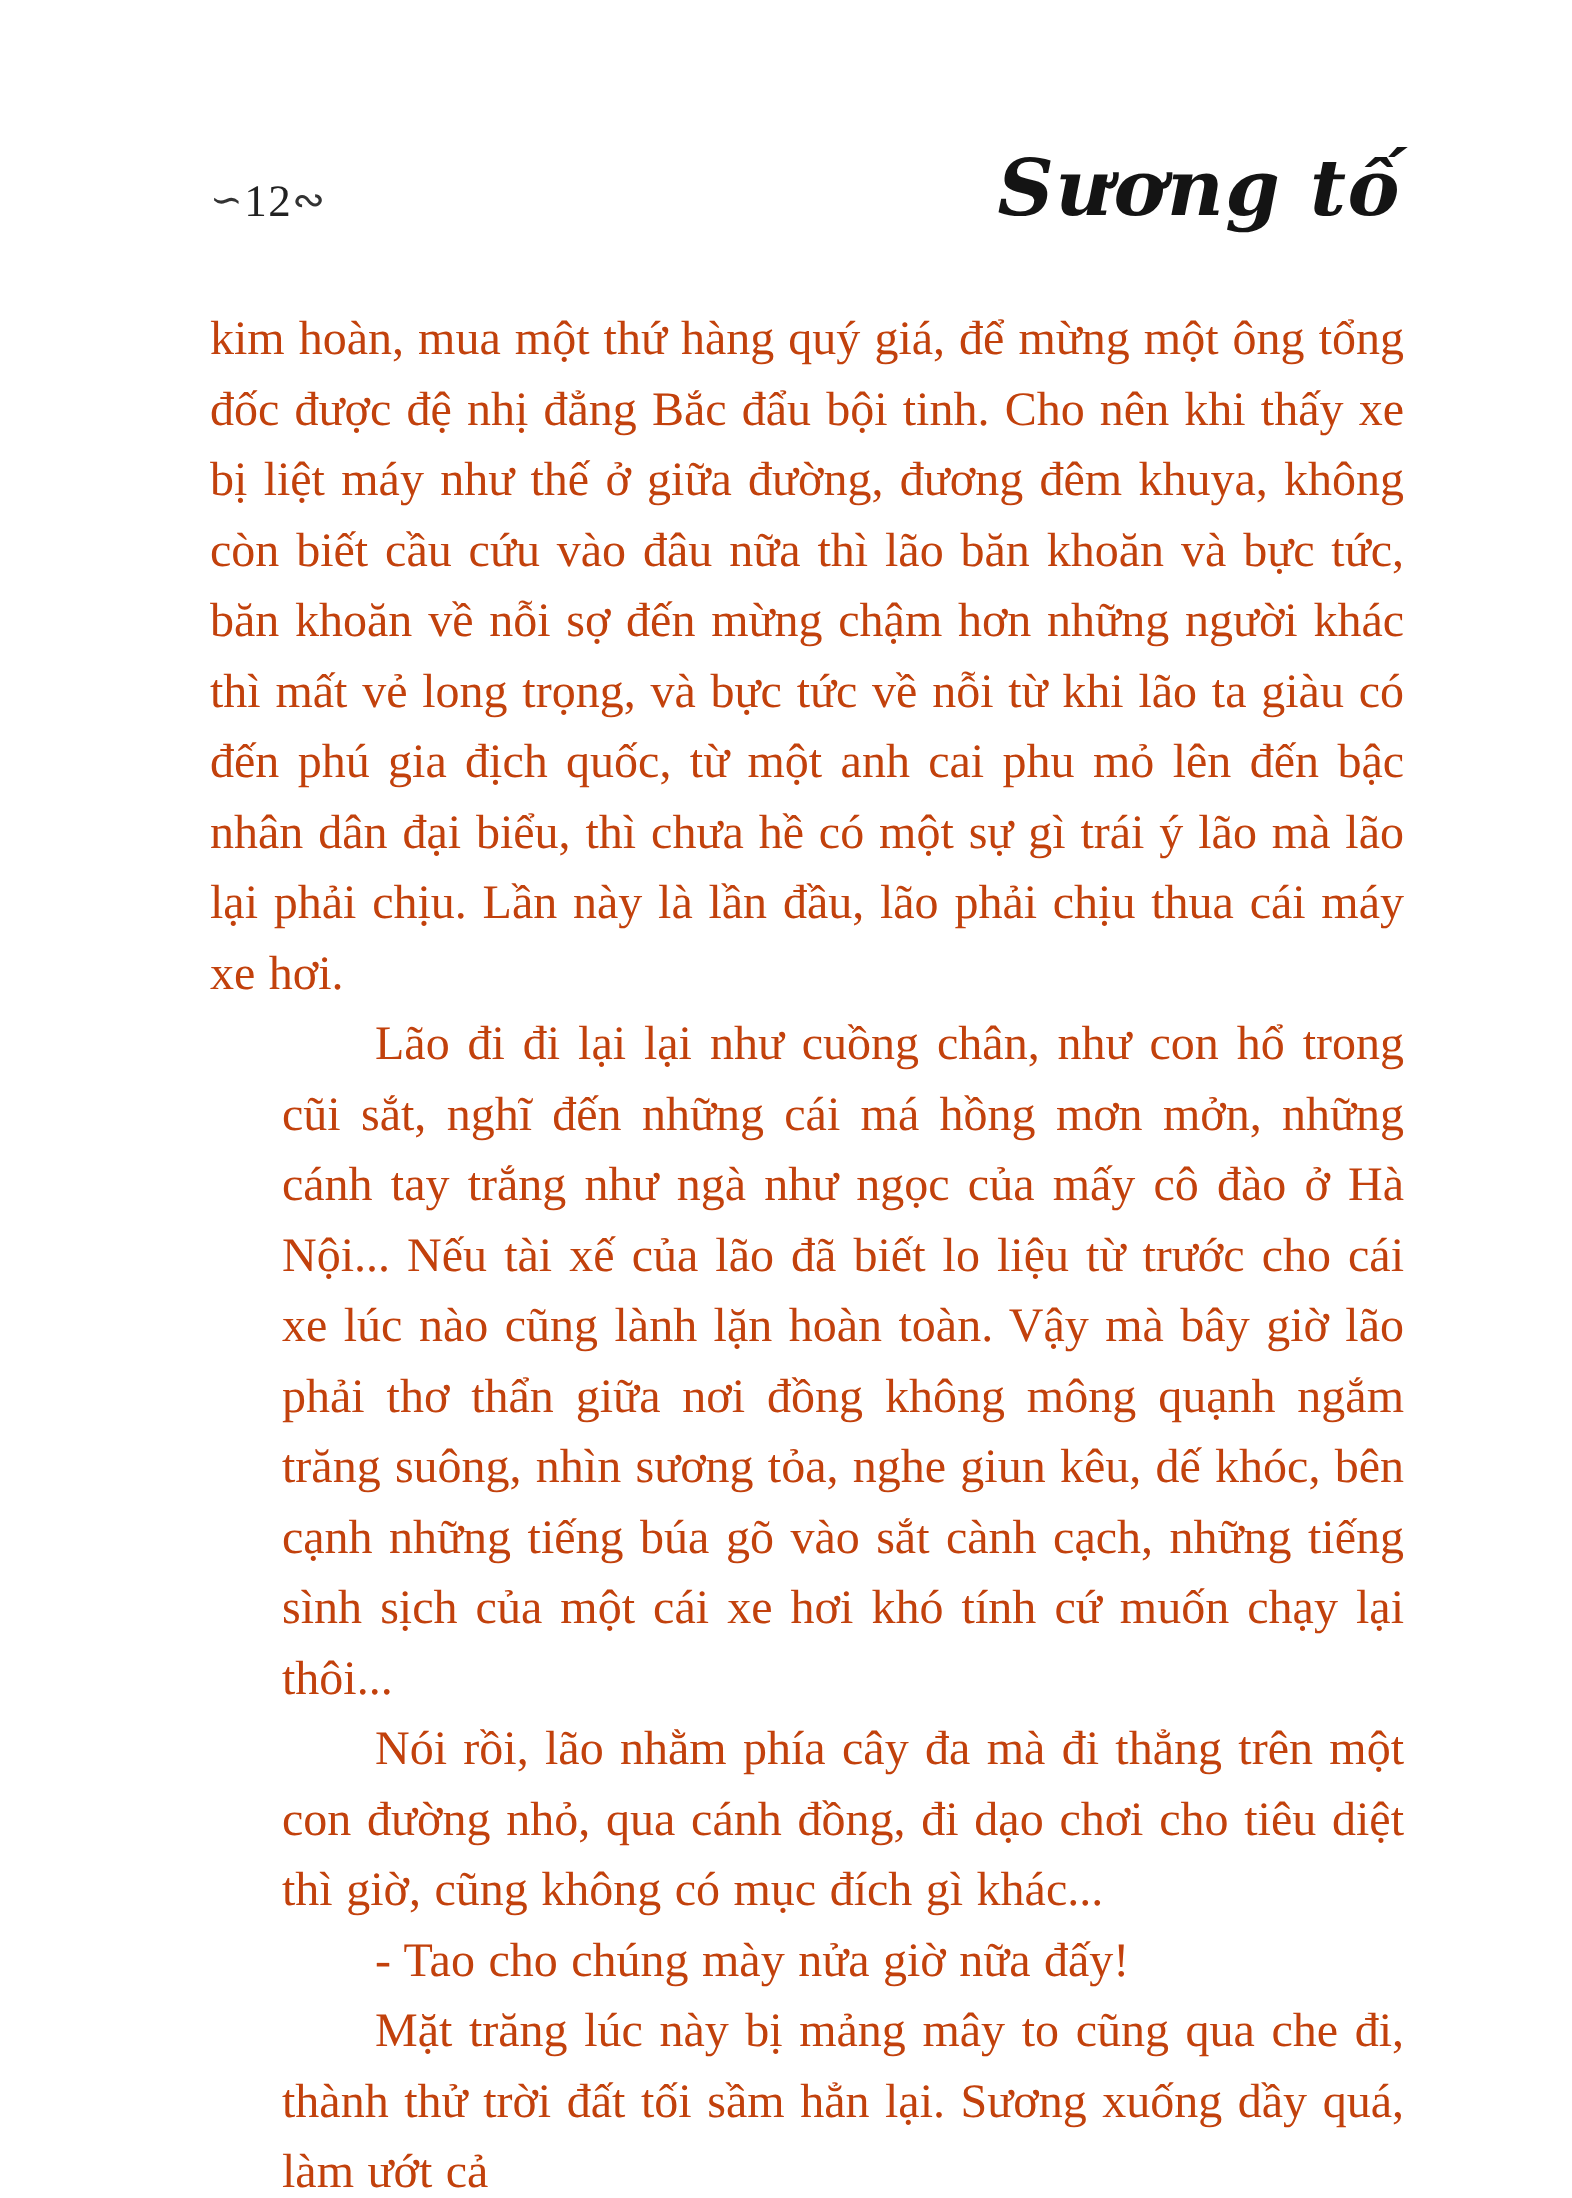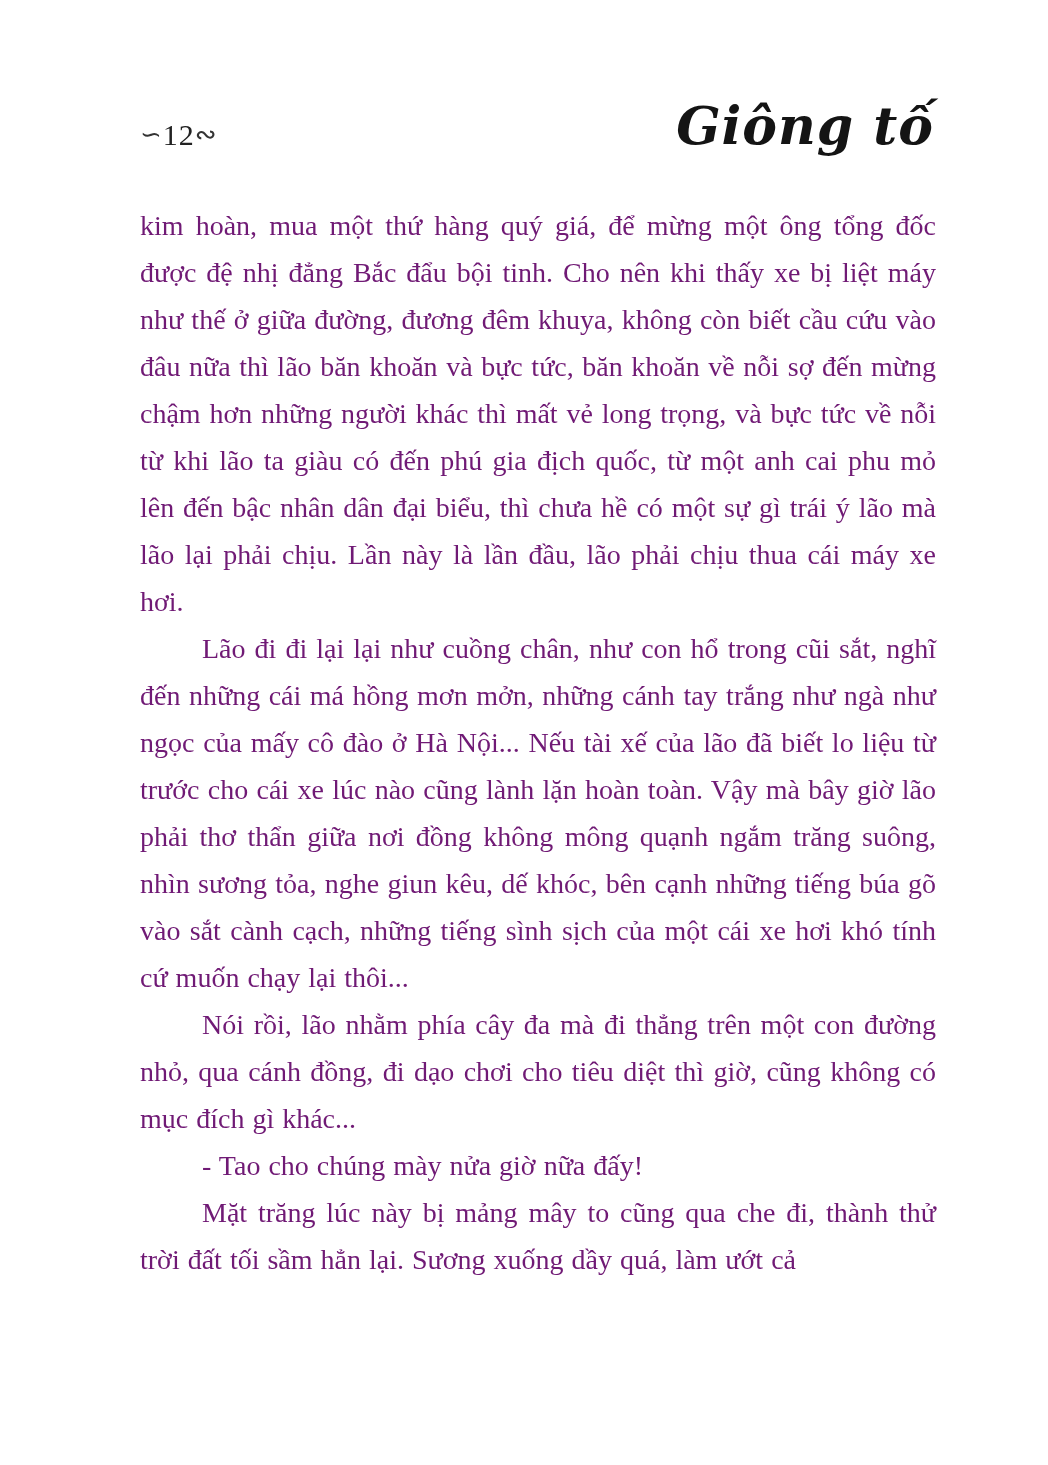--- a/index.html
+++ b/index.html
@@ -45,39 +45,40 @@
     color: #141414;
     letter-spacing: 1px;
     line-height: 1;
     padding-right: 2px;
   }
   .page-body {
     width: 796px;
   }
   .page-body p {
     margin: 0;
-    font-size: 28px;
+    font-size: 32px;
     line-height: 47px;
     text-align: justify;
-    color: #701a75;
+    color: #c2410c;
     word-spacing: 1px;
   }
   .page-body p.indent {
     text-indent: 62px;
+    margin-left: 48px;
   }
 </style>
 </head>
 <body>
 
 <div class="page">
   <header class="page-header">
     <div class="page-number-wrap">
       <span class="ornament">∽</span><span>12</span><span class="ornament">∾</span>
     </div>
-    <div class="book-title">Giông tố</div>
+    <div class="book-title">Sương tố</div>
   </header>
   <main class="page-body">
       <p>kim hoàn, mua một thứ hàng quý giá, để mừng một ông tổng đốc được đệ nhị đẳng Bắc đẩu bội tinh. Cho nên khi thấy xe bị liệt máy như thế ở giữa đường, đương đêm khuya, không còn biết cầu cứu vào đâu nữa thì lão băn khoăn và bực tức, băn khoăn về nỗi sợ đến mừng chậm hơn những người khác thì mất vẻ long trọng, và bực tức về nỗi từ khi lão ta giàu có đến phú gia địch quốc, từ một anh cai phu mỏ lên đến bậc nhân dân đại biểu, thì chưa hề có một sự gì trái ý lão mà lão lại phải chịu. Lần này là lần đầu, lão phải chịu thua cái máy xe hơi.</p>
       <p class="indent">Lão đi đi lại lại như cuồng chân, như con hổ trong cũi sắt, nghĩ đến những cái má hồng mơn mởn, những cánh tay trắng như ngà như ngọc của mấy cô đào ở Hà Nội... Nếu tài xế của lão đã biết lo liệu từ trước cho cái xe lúc nào cũng lành lặn hoàn toàn. Vậy mà bây giờ lão phải thơ thẩn giữa nơi đồng không mông quạnh ngắm trăng suông, nhìn sương tỏa, nghe giun kêu, dế khóc, bên cạnh những tiếng búa gõ vào sắt cành cạch, những tiếng sình sịch của một cái xe hơi khó tính cứ muốn chạy lại thôi...</p>
       <p class="indent">Nói rồi, lão nhằm phía cây đa mà đi thẳng trên một con đường nhỏ, qua cánh đồng, đi dạo chơi cho tiêu diệt thì giờ, cũng không có mục đích gì khác...</p>
       <p class="indent">- Tao cho chúng mày nửa giờ nữa đấy!</p>
       <p class="indent">Mặt trăng lúc này bị mảng mây to cũng qua che đi, thành thử trời đất tối sầm hẳn lại. Sương xuống dầy quá, làm ướt cả</p>
     </main>
 </div>
 

